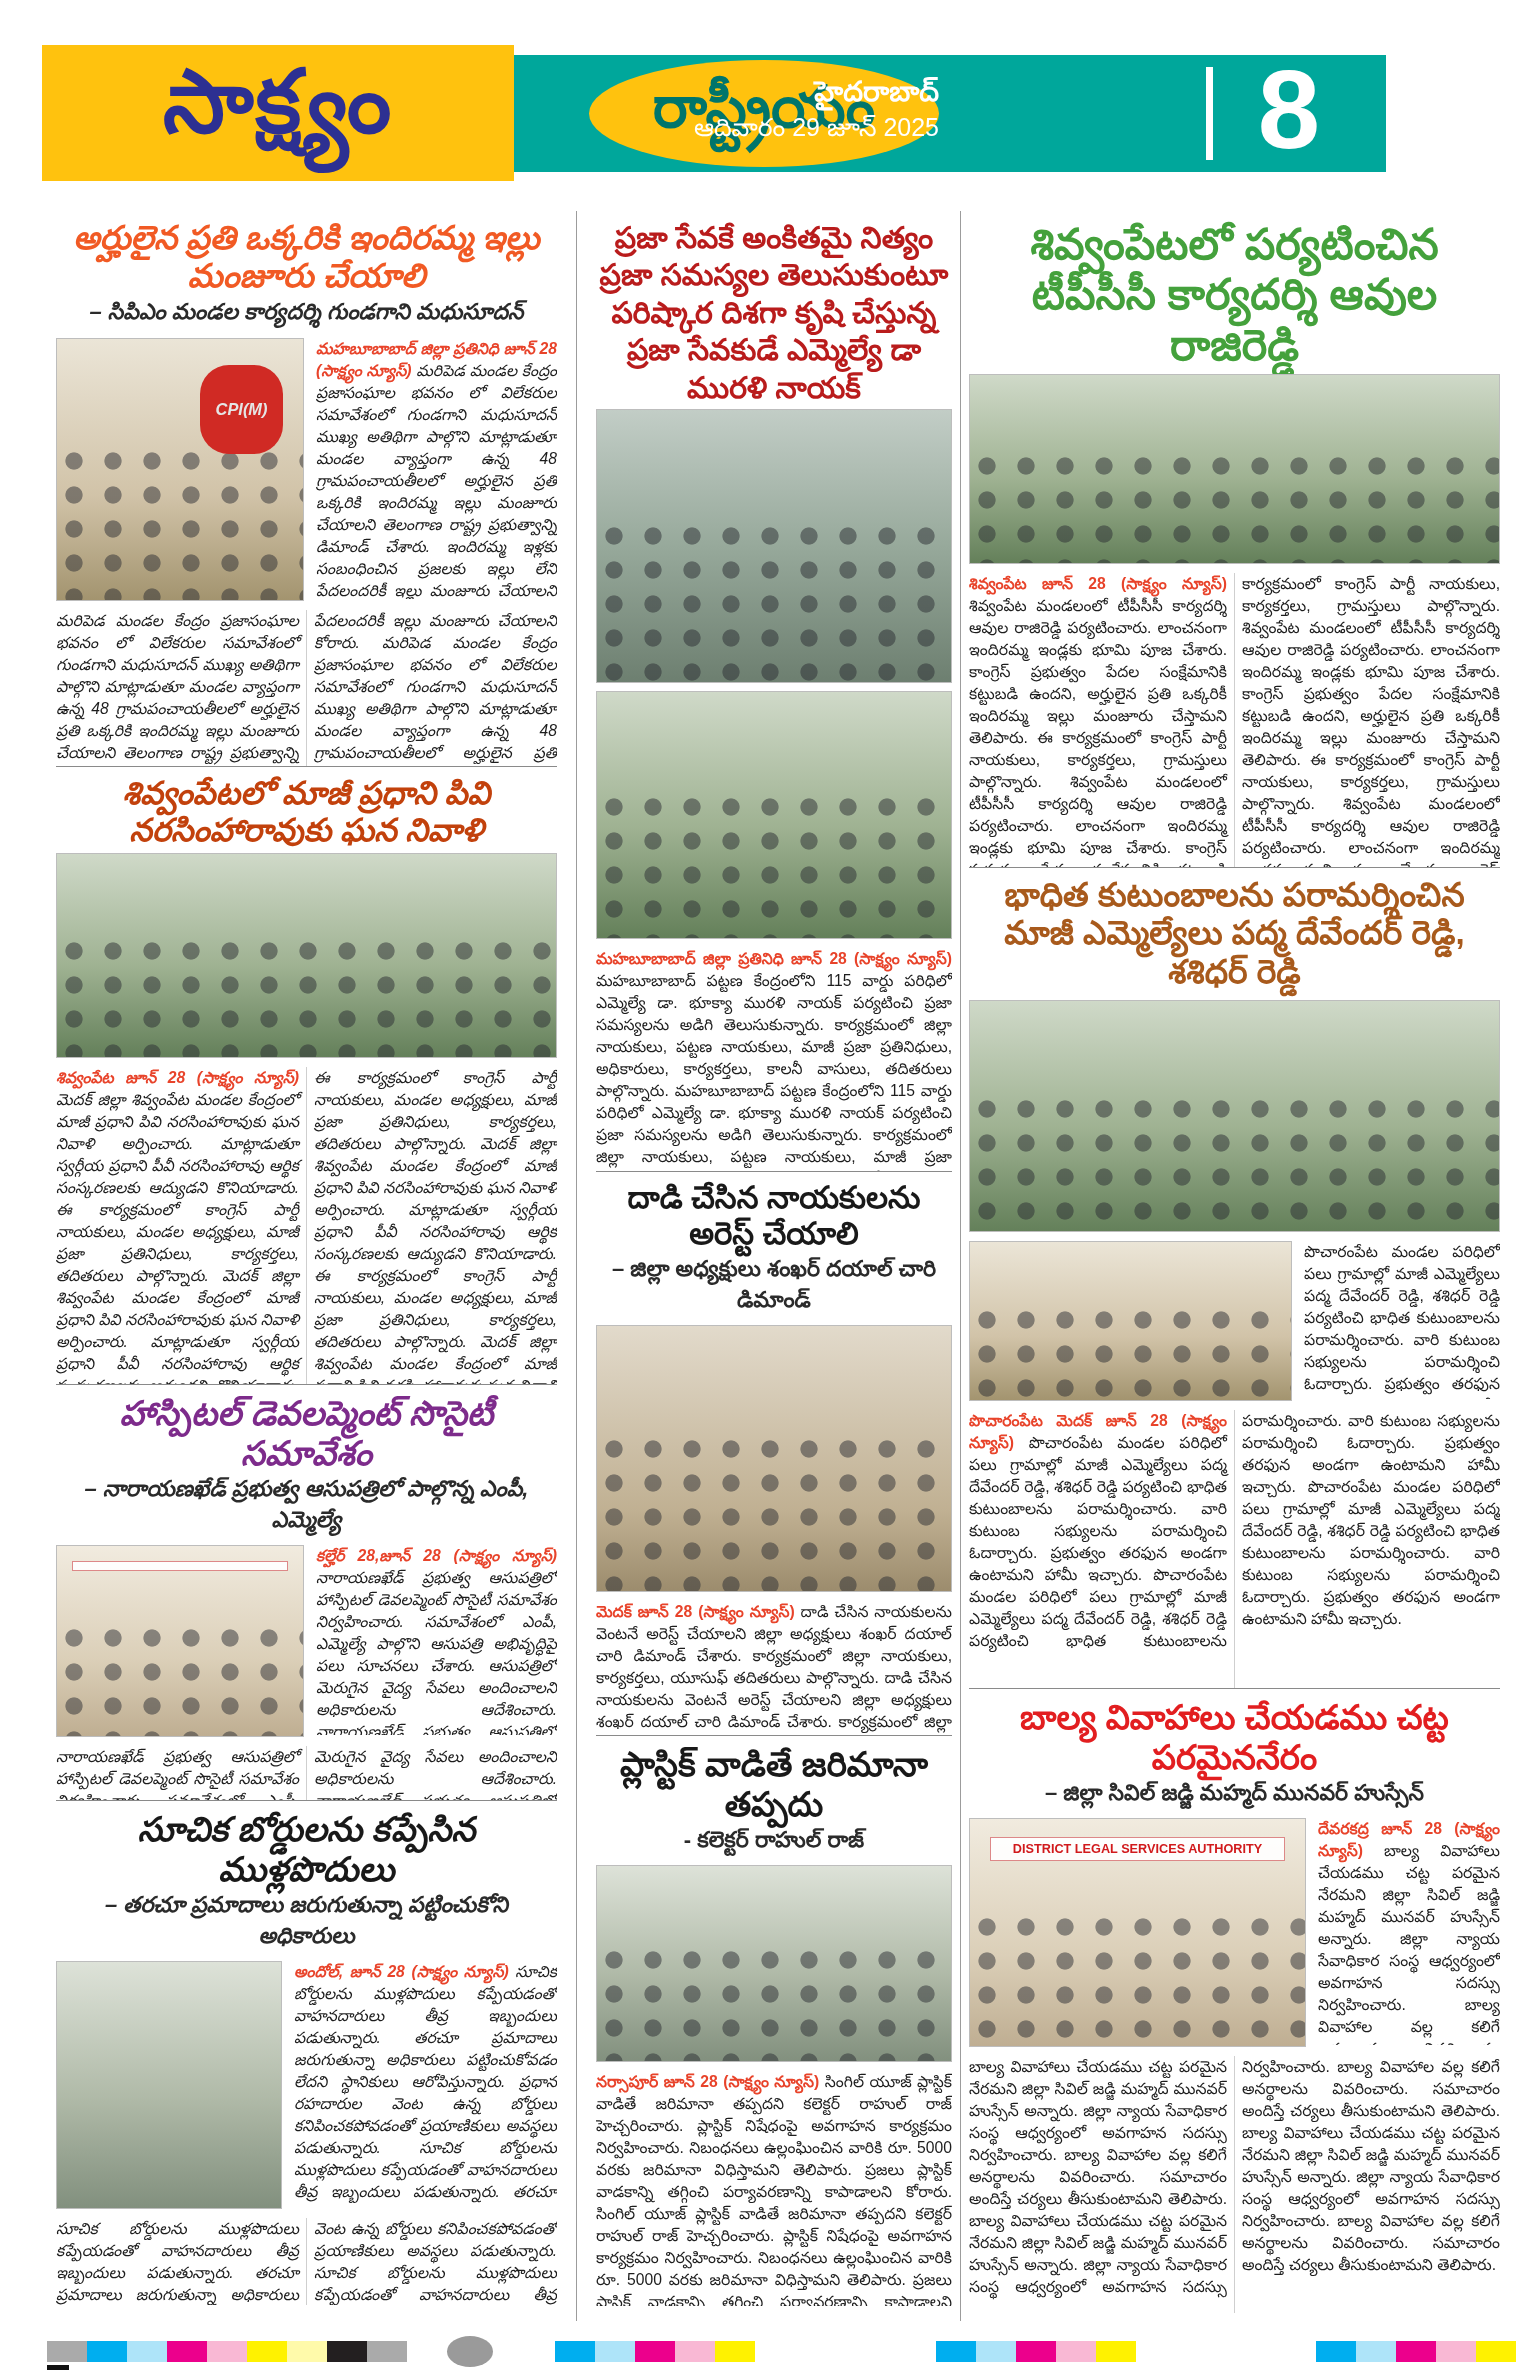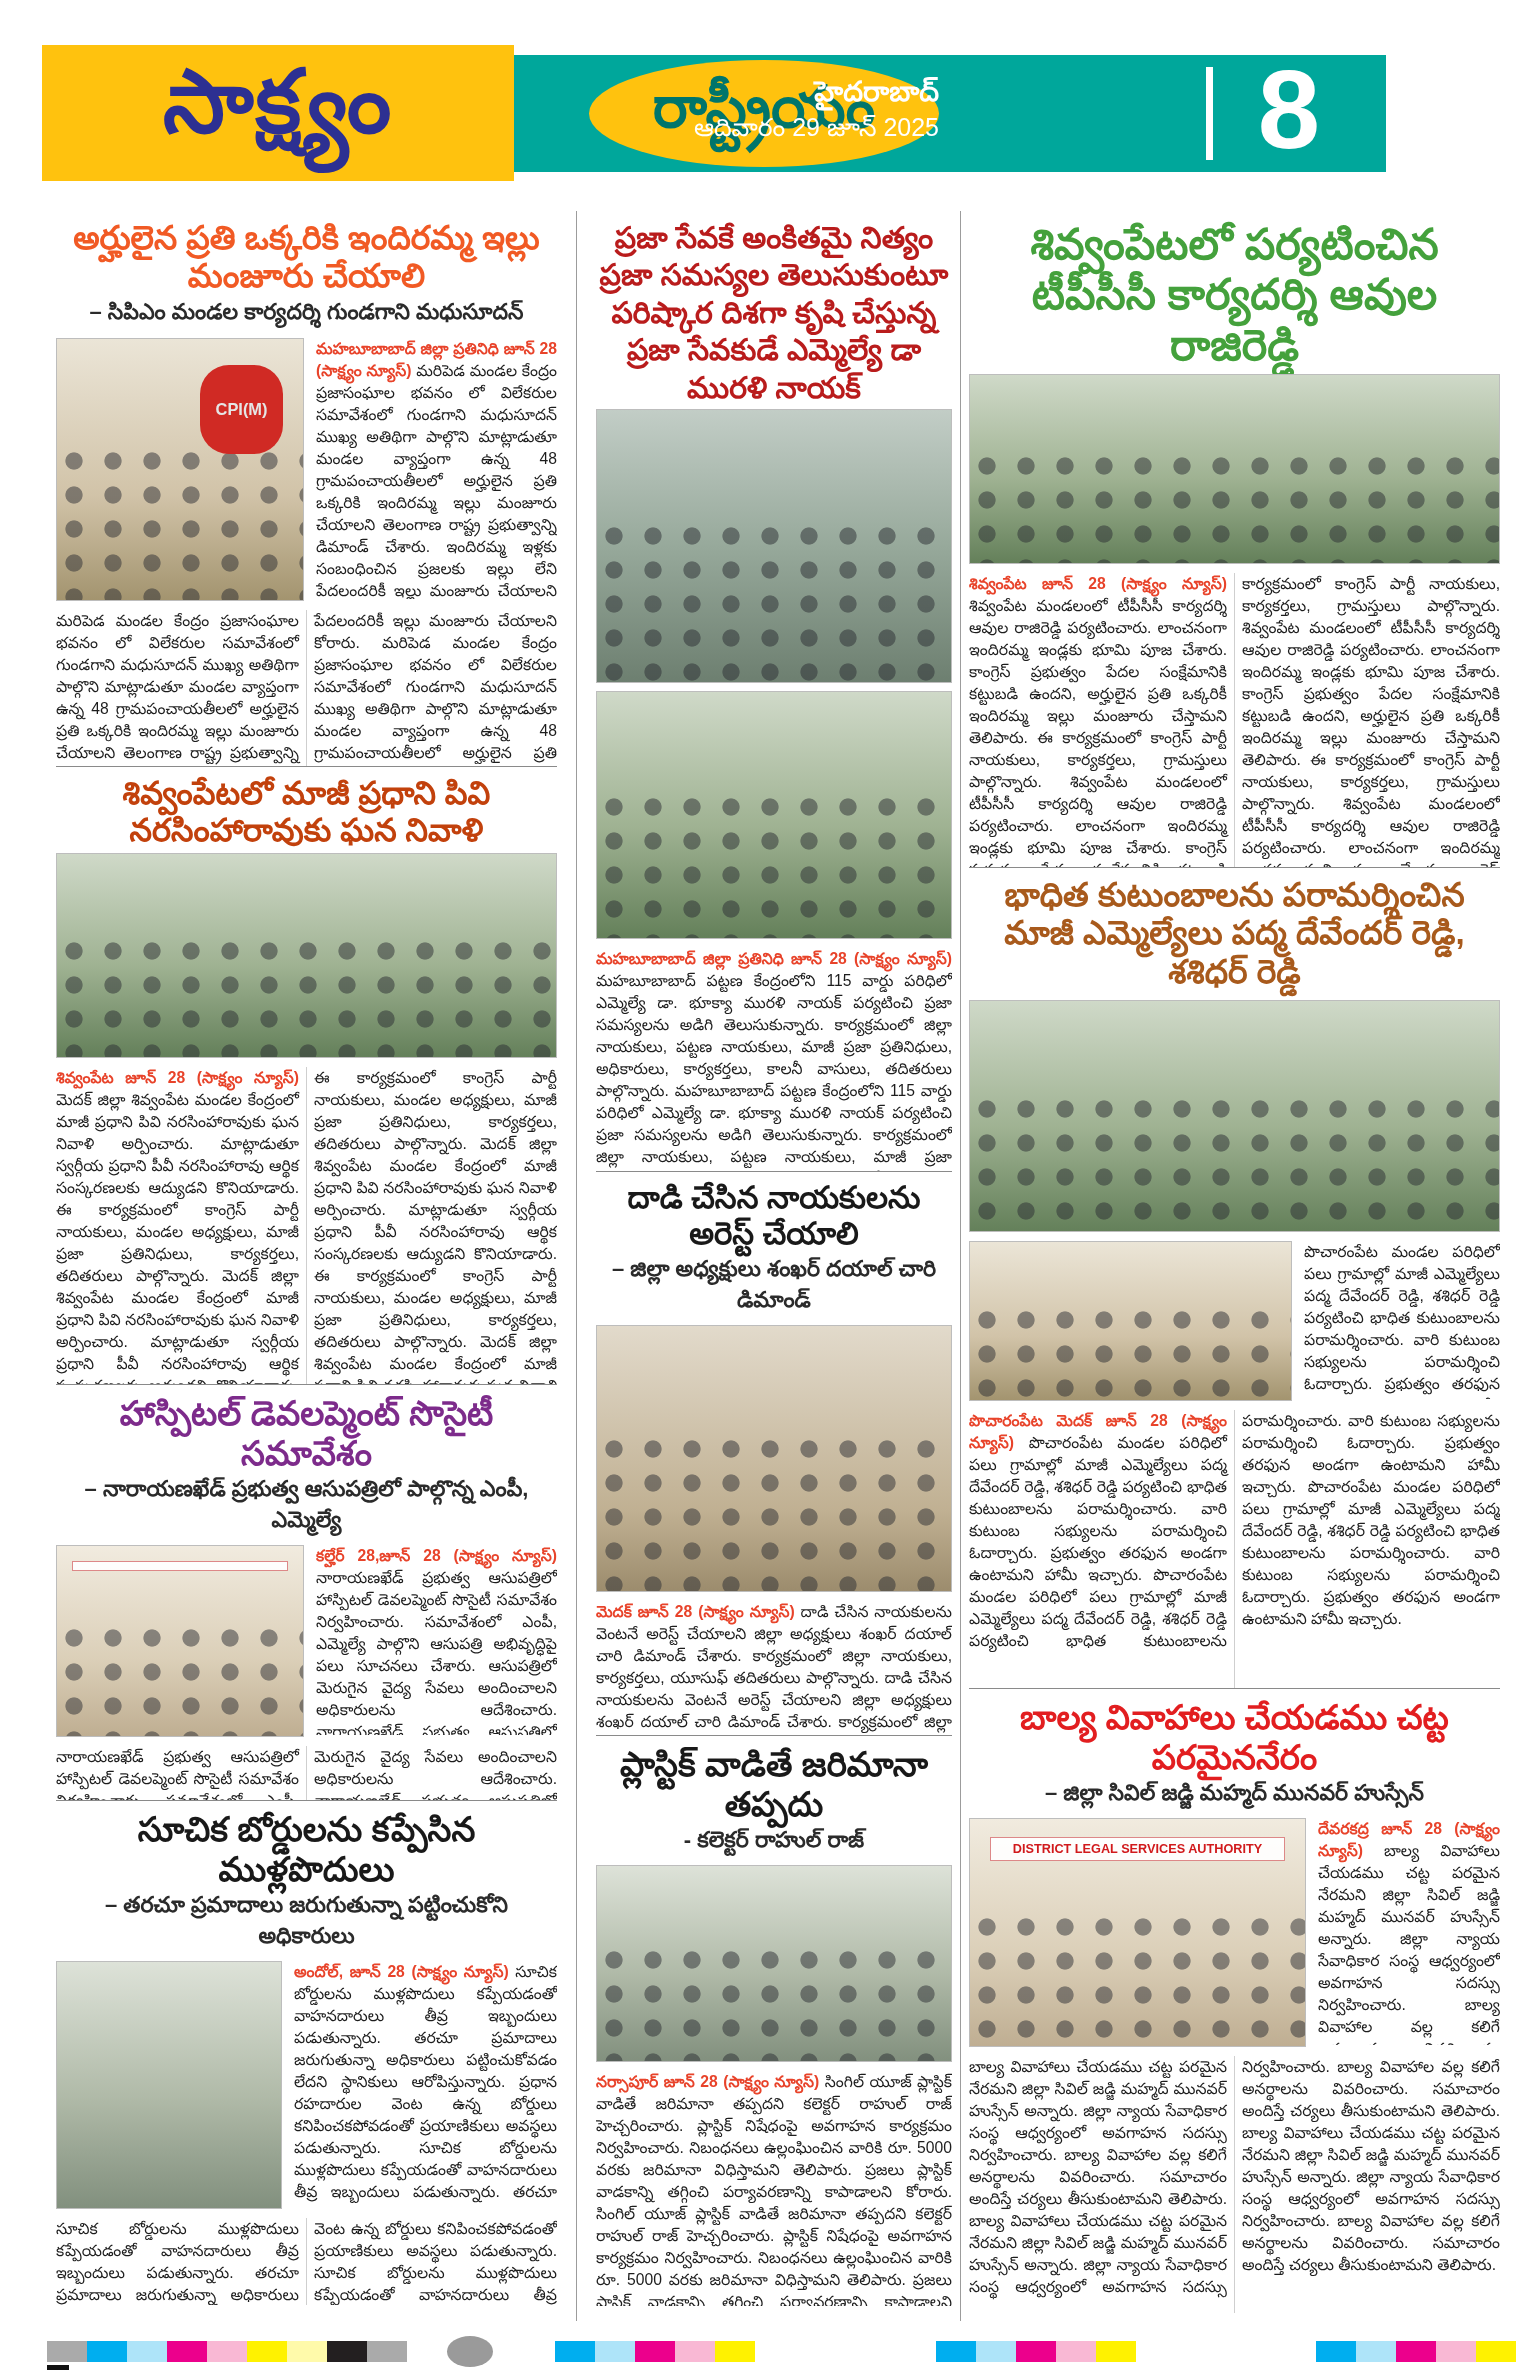--- a/index.html
+++ b/index.html
@@ -15,21 +15,21 @@
     border-radius:50%;display:flex;align-items:center;justify-content:center;}
   .section-name{font-size:58px;font-weight:800;color:#00756B;}
   .mast-date{position:absolute;right:447px;top:18px;width:343px;text-align:right;color:#ffffff;line-height:1.35;}
   .mast-city{font-size:28px;font-weight:bold;}
   .mast-day{font-size:25px;}
   .mast-divider{position:absolute;right:173px;top:12px;bottom:12px;width:6.7px;background:#ffffff;}
   .page-number{position:absolute;right:66px;top:-4.5px;font-size:112px;font-weight:800;color:#ffffff;line-height:117px;}
 
   
   .col{position:absolute;top:211px;}
-  .col-left{left:56px;width:501px;}
+  .col-left{left:56px;width:501px;font-style:italic;}
   .col-mid{left:596px;width:356px;}
   .col-right{left:969px;width:531px;}
   .vrule{position:absolute;top:211px;width:0.7px;height:2110px;background:#9c9c9c;}
   .vrule1{left:576px;} .vrule2{left:960px;}
 
   article{position:relative;overflow:hidden;}
   article + article{border-top:0.7px solid #8a8a8a;}
 
   .hl{font-weight:800;text-align:center;line-height:1.18;margin:7.5px 0 3px;}
   .hl-orange{color:#F15A24;font-size:33px;}

